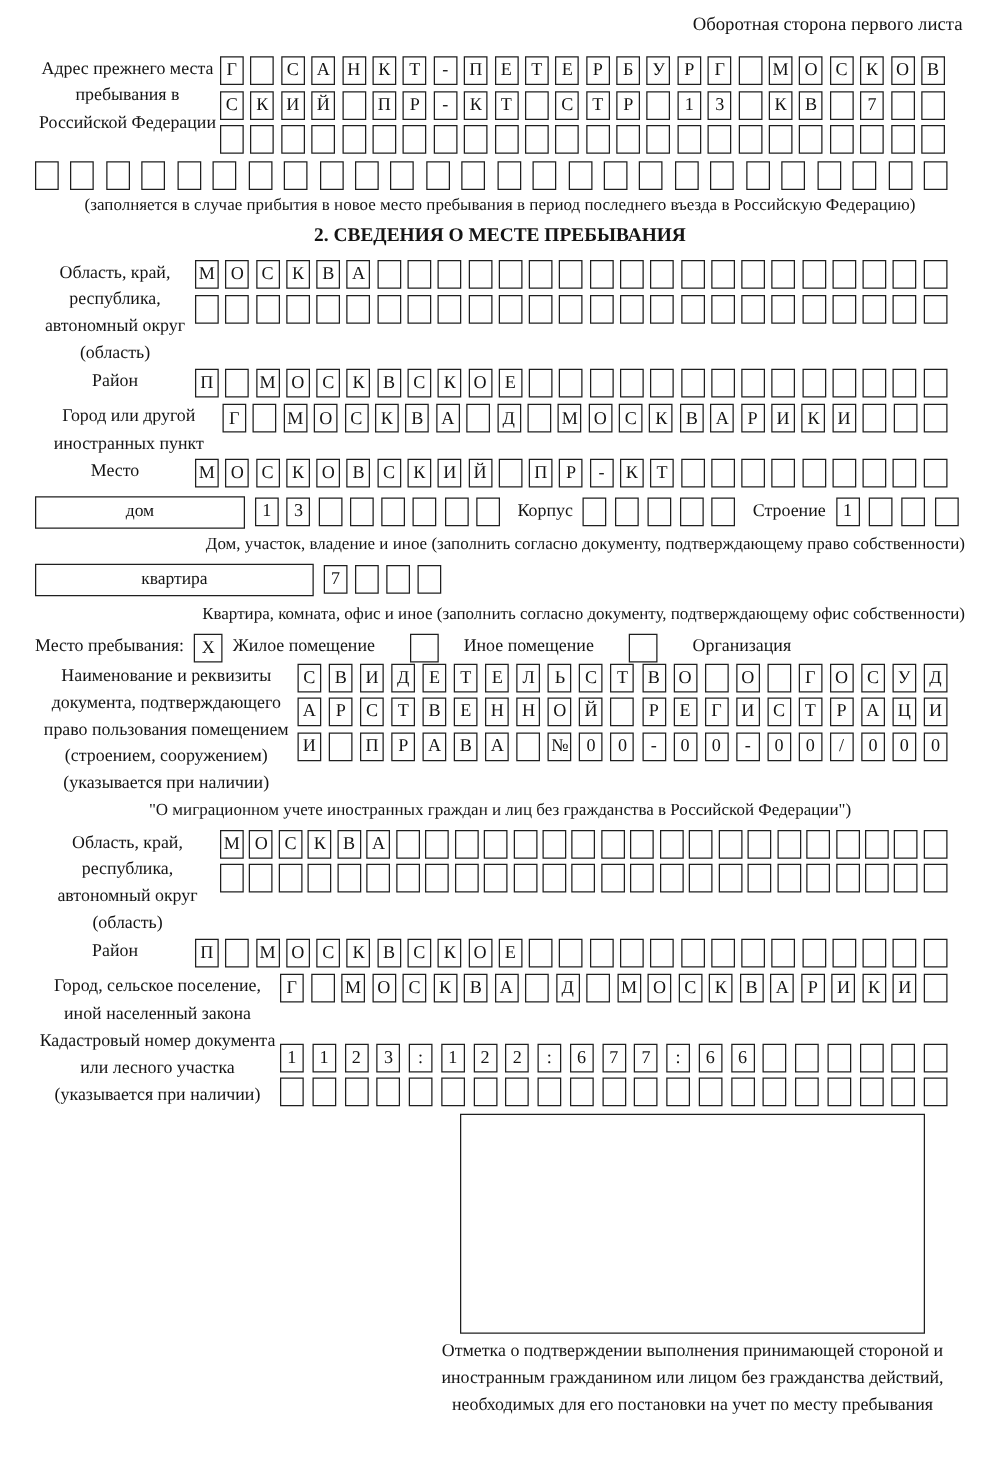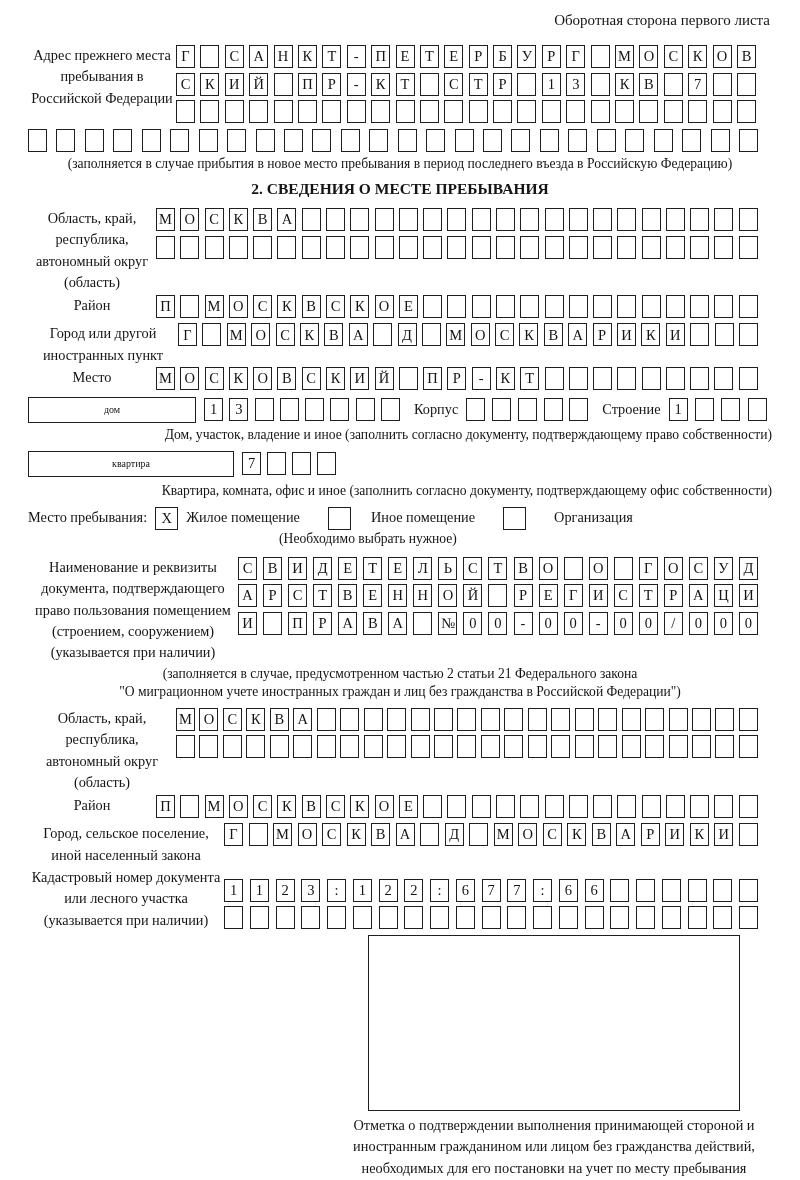--- a/index.html
+++ b/index.html
@@ -17,21 +17,21 @@
   .cell{
     flex:0 0 19px;height:23px;box-sizing:border-box;
     border:1.5px solid #1f1f1f;background:#fff;
     display:flex;align-items:center;justify-content:center;
     font-size:14.5px;line-height:1;
   }
   .note{font-size:13.6px;text-align:center;margin:2px 0 8px 0;}
   .note-left{font-size:13.6px;text-align:right;margin:0 0 8px 2px;}
   .sect-title{font-weight:bold;text-align:center;font-size:15.5px;margin:2px 0 10px 0;}
   .wbox{height:26px;box-sizing:border-box;border:1.5px solid #1f1f1f;
-    display:flex;align-items:center;justify-content:center;font-size:10px;}
+    display:flex;align-items:center;justify-content:center;font-size:14px;}
   .ckbox{width:23px;height:23px;box-sizing:border-box;border:1.5px solid #1f1f1f;
     display:flex;align-items:center;justify-content:center;font-size:14.5px;flex:0 0 auto;}
   .gap8{width:8px;flex:0 0 auto;} .gap14{width:14px;flex:0 0 auto;}
   .gap20{width:20px;flex:0 0 auto;} .gap28{width:28px;flex:0 0 auto;}
   .mark-box{width:372px;height:176px;box-sizing:border-box;border:1.5px solid #1f1f1f;margin-left:340px;}
   .mark-caption{width:424px;margin:4px 0 0 314px;text-align:center;font-size:14.3px;line-height:1.5;}
   .w580{width:580px;} .w602{width:602px;} .w730{width:730px;}
   .w534{width:534px;} .w520{width:520px;}
 </style>
 </head>
@@ -337,21 +337,21 @@
     <div class="cells" style="width:98px;margin-bottom:0">
         <span class="cell">1</span>
         <span class="cell"></span>
         <span class="cell"></span>
         <span class="cell"></span>
       </div>
   </div>
   <div class="note-left" style="margin-top:4px">Дом, участок, владение и иное (заполнить согласно документу, подтверждающему право собственности)</div>
 
   <div class="frow" style="align-items:center">
-    <div class="wbox" style="width:206px">квартира</div>
+    <div class="wbox" style="width:223px">квартира</div>
     <div class="gap8"></div>
     <div class="cells" style="width:94px;margin-bottom:0">
         <span class="cell">7</span>
         <span class="cell"></span>
         <span class="cell"></span>
         <span class="cell"></span>
       </div>
   </div>
   <div class="note-left" style="margin-top:6px">Квартира, комната, офис и иное (заполнить согласно документу, подтверждающему офис собственности)</div>
 
@@ -363,21 +363,20 @@
     <div class="lbl">Жилое помещение</div>
     <div class="gap28"></div>
     <div class="ckbox"></div>
     <div class="gap20"></div>
     <div class="lbl">Иное помещение</div>
     <div class="gap28"></div>
     <div class="ckbox"></div>
     <div class="gap28"></div>
     <div class="lbl">Организация</div>
   </div>
-  <div class="note" style="width:460px;margin-left:110px;margin-top:1px;margin-bottom:10px">(Необходимо выбрать нужное)</div>
 
   <div class="frow">
     <div class="lbl" style="width:210px">Наименование и реквизиты документа, подтверждающего право пользования помещением (строением, сооружением) (указывается при наличии)</div>
     <div class="stack">
       <div class="cells w520">
           <span class="cell">С</span>
           <span class="cell">В</span>
           <span class="cell">И</span>
           <span class="cell">Д</span>
           <span class="cell">Е</span>
@@ -440,21 +439,20 @@
           <span class="cell">0</span>
           <span class="cell">0</span>
           <span class="cell">/</span>
           <span class="cell">0</span>
           <span class="cell">0</span>
           <span class="cell">0</span>
         </div>
     </div>
   </div>
 
-  <div class="note" style="margin-bottom:0">(заполняется в случае, предусмотренном частью 2 статьи 21 Федерального закона</div>
   <div class="note" style="margin-bottom:8px">"О миграционном учете иностранных граждан и лиц без гражданства в Российской Федерации")</div>
 
   <div class="frow">
     <div class="lbl" style="width:148px">Область, край, республика, автономный округ (область)</div>
     <div class="stack">
       <div class="cells" style="width:582px">
           <span class="cell">М</span>
           <span class="cell">О</span>
           <span class="cell">С</span>
           <span class="cell">К</span>

